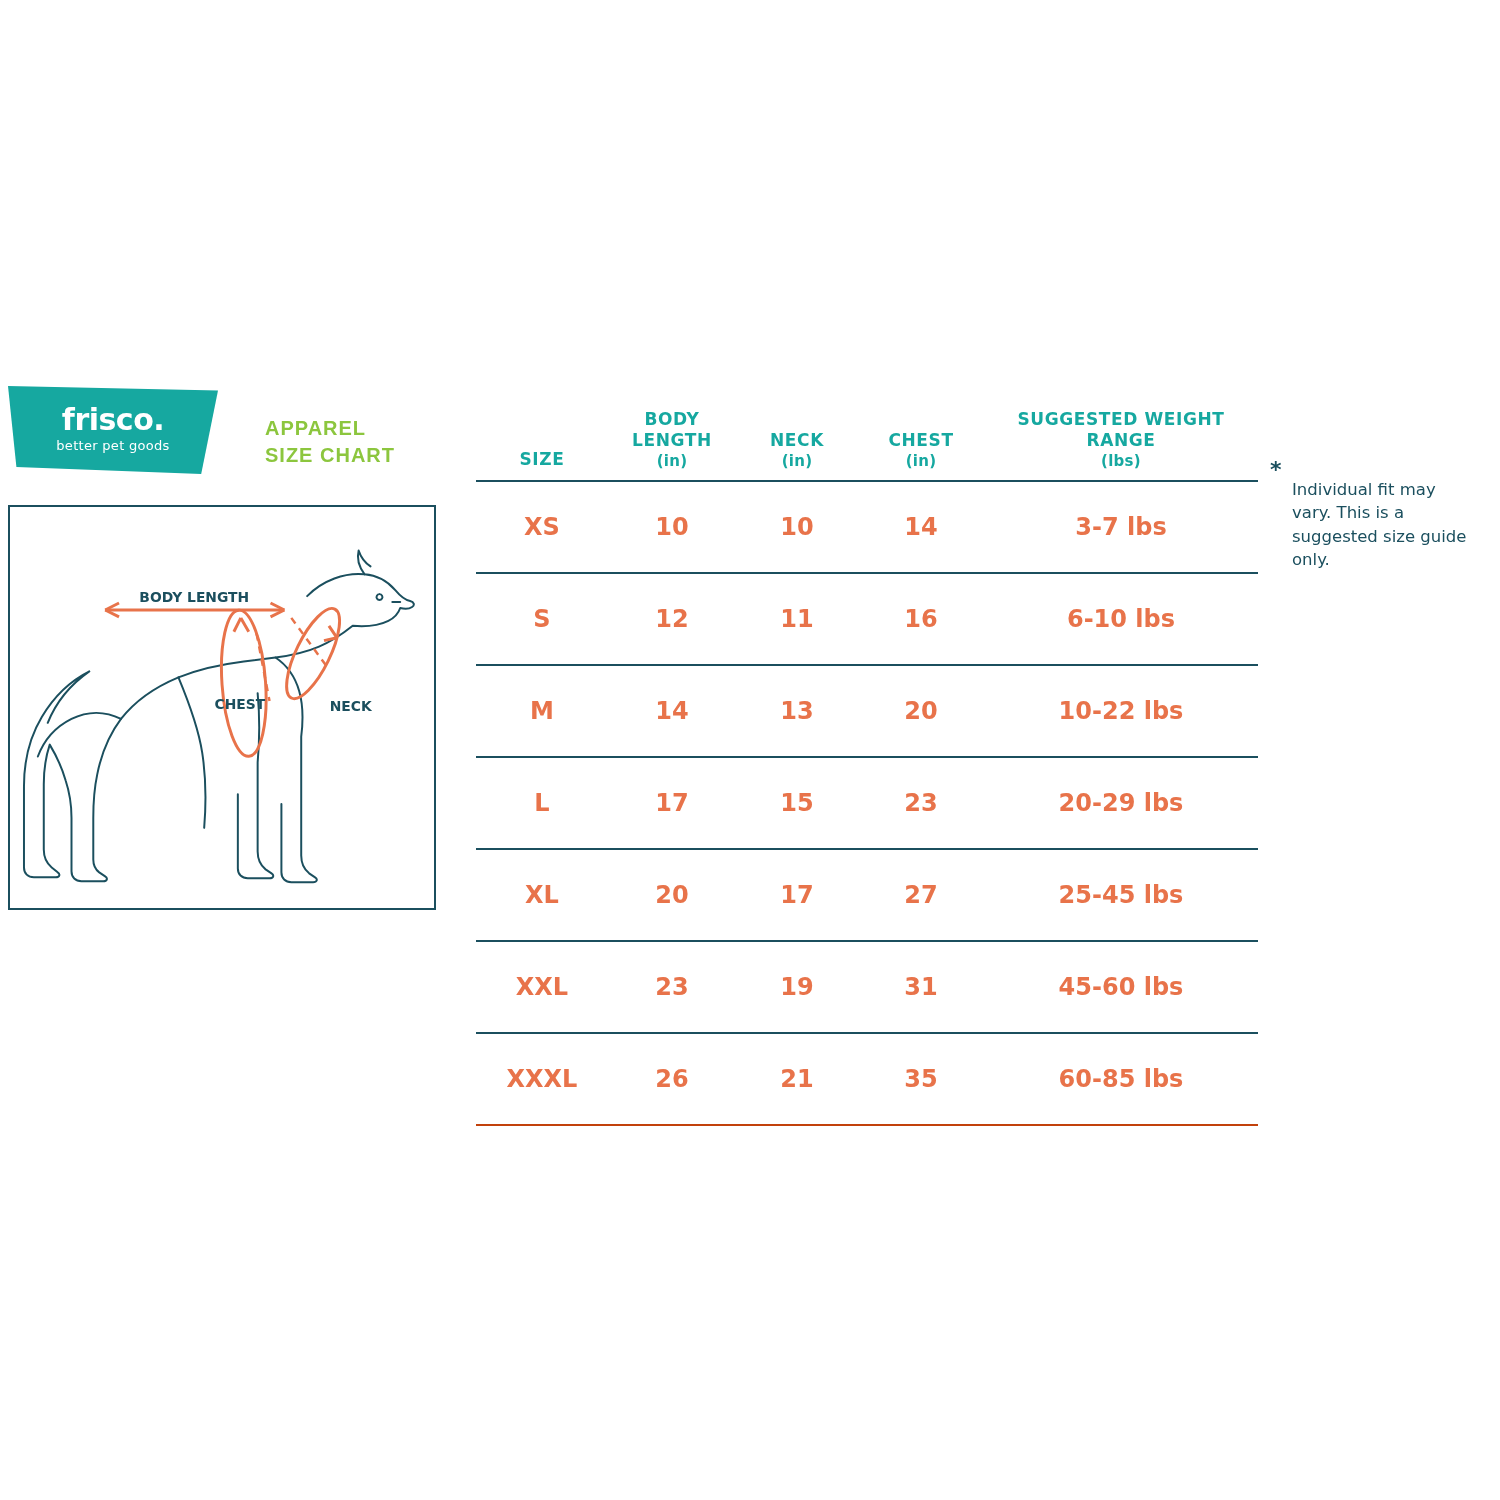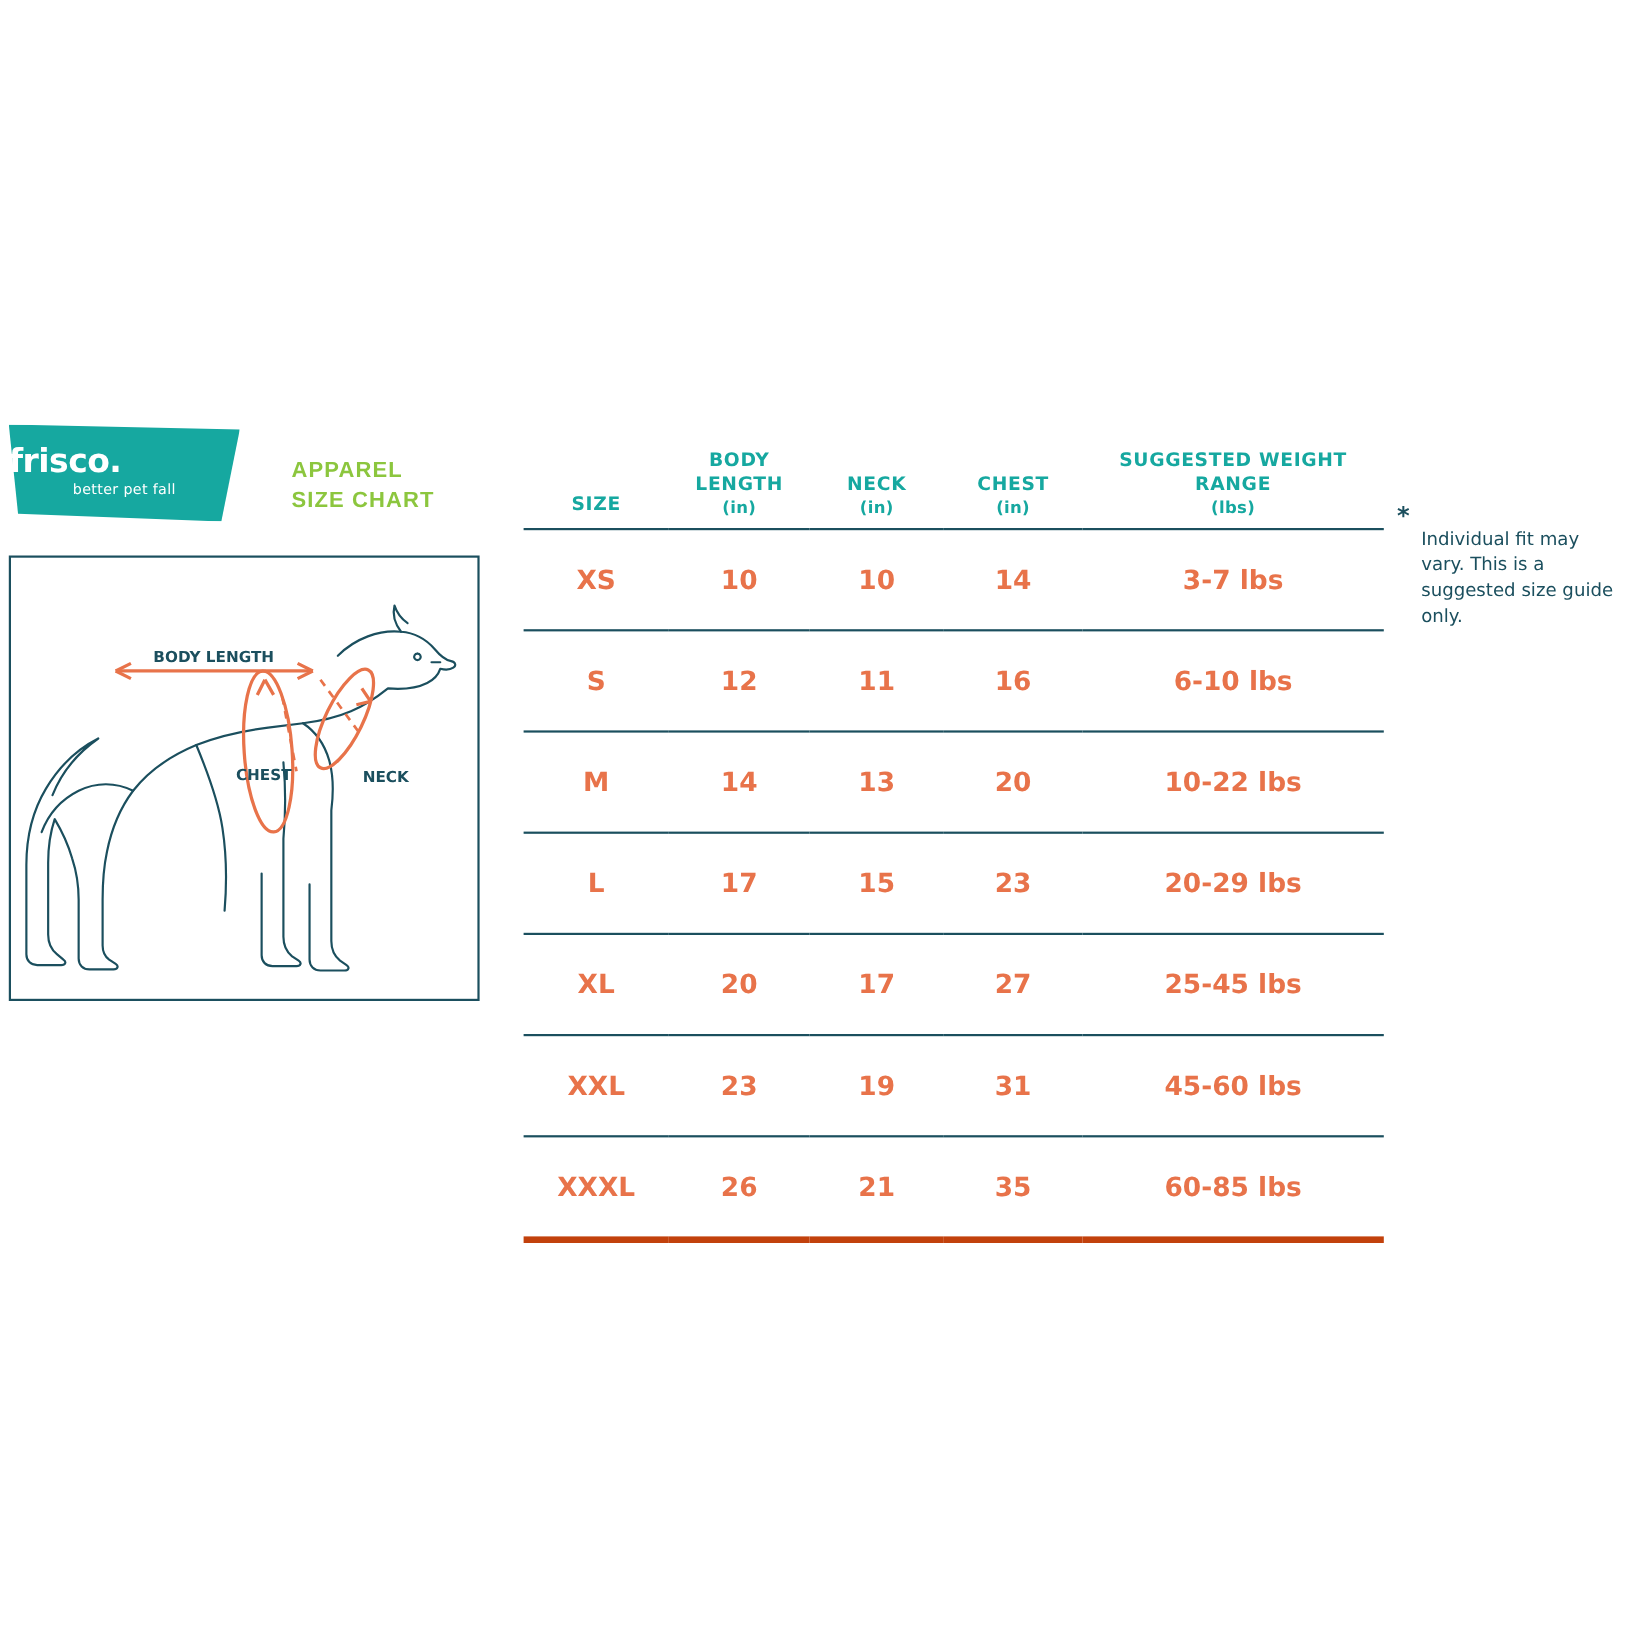--- a/index.html
+++ b/index.html
@@ -32,21 +32,21 @@
   .logo-shape {
     position: absolute;
     inset: 0;
     background: #16a8a0;
     clip-path: polygon(0% 0%, 100% 5%, 92% 100%, 4% 92%);
   }
   .logo-text {
     position: absolute;
     left: 0; right: 0;
     top: 16px;
-    text-align: left;
+    text-align: center;
     color: #ffffff;
     font-family: "DejaVu Sans", sans-serif;
     font-size: 30px;
     font-weight: bold;
     letter-spacing: -0.5px;
   }
   .logo-sub {
     position: absolute;
     left: 0; right: 0;
     top: 52px;
@@ -120,21 +120,21 @@
   table.size-table td {
     color: #e8734a;
     font-family: "DejaVu Sans", sans-serif;
     font-size: 24px;
     font-weight: bold;
     text-align: center;
     height: 88px;
     border-top: 2px solid #1b4f5e;
   }
   table.size-table tbody tr:last-child td {
-    border-bottom: 6px solid #c2410c;
+    border-bottom: 2px solid #c2410c;
   }
   col.c-size   { width: 132px; }
   col.c-body   { width: 128px; }
   col.c-neck   { width: 122px; }
   col.c-chest  { width: 126px; }
   col.c-weight { width: 274px; }
 
   
   .note {
     position: absolute;
@@ -158,21 +158,21 @@
   .note .note-second { margin-top: 26px; }
 </style>
 </head>
 <body>
 
 <div class="page">
 
   <div class="logo-wrap">
     <div class="logo-shape"></div>
     <div class="logo-text">frisco.</div>
-    <div class="logo-sub">better pet fall</div>
+    <div class="logo-sub">better pet goods</div>
   </div>
 
   <div class="apparel-title">
     <div>APPAREL</div>
     <div>SIZE  CHART</div>
   </div>
 
   <div class="diagram-box">
     <svg class="diagram-svg" viewBox="0 0 428 405">
 

